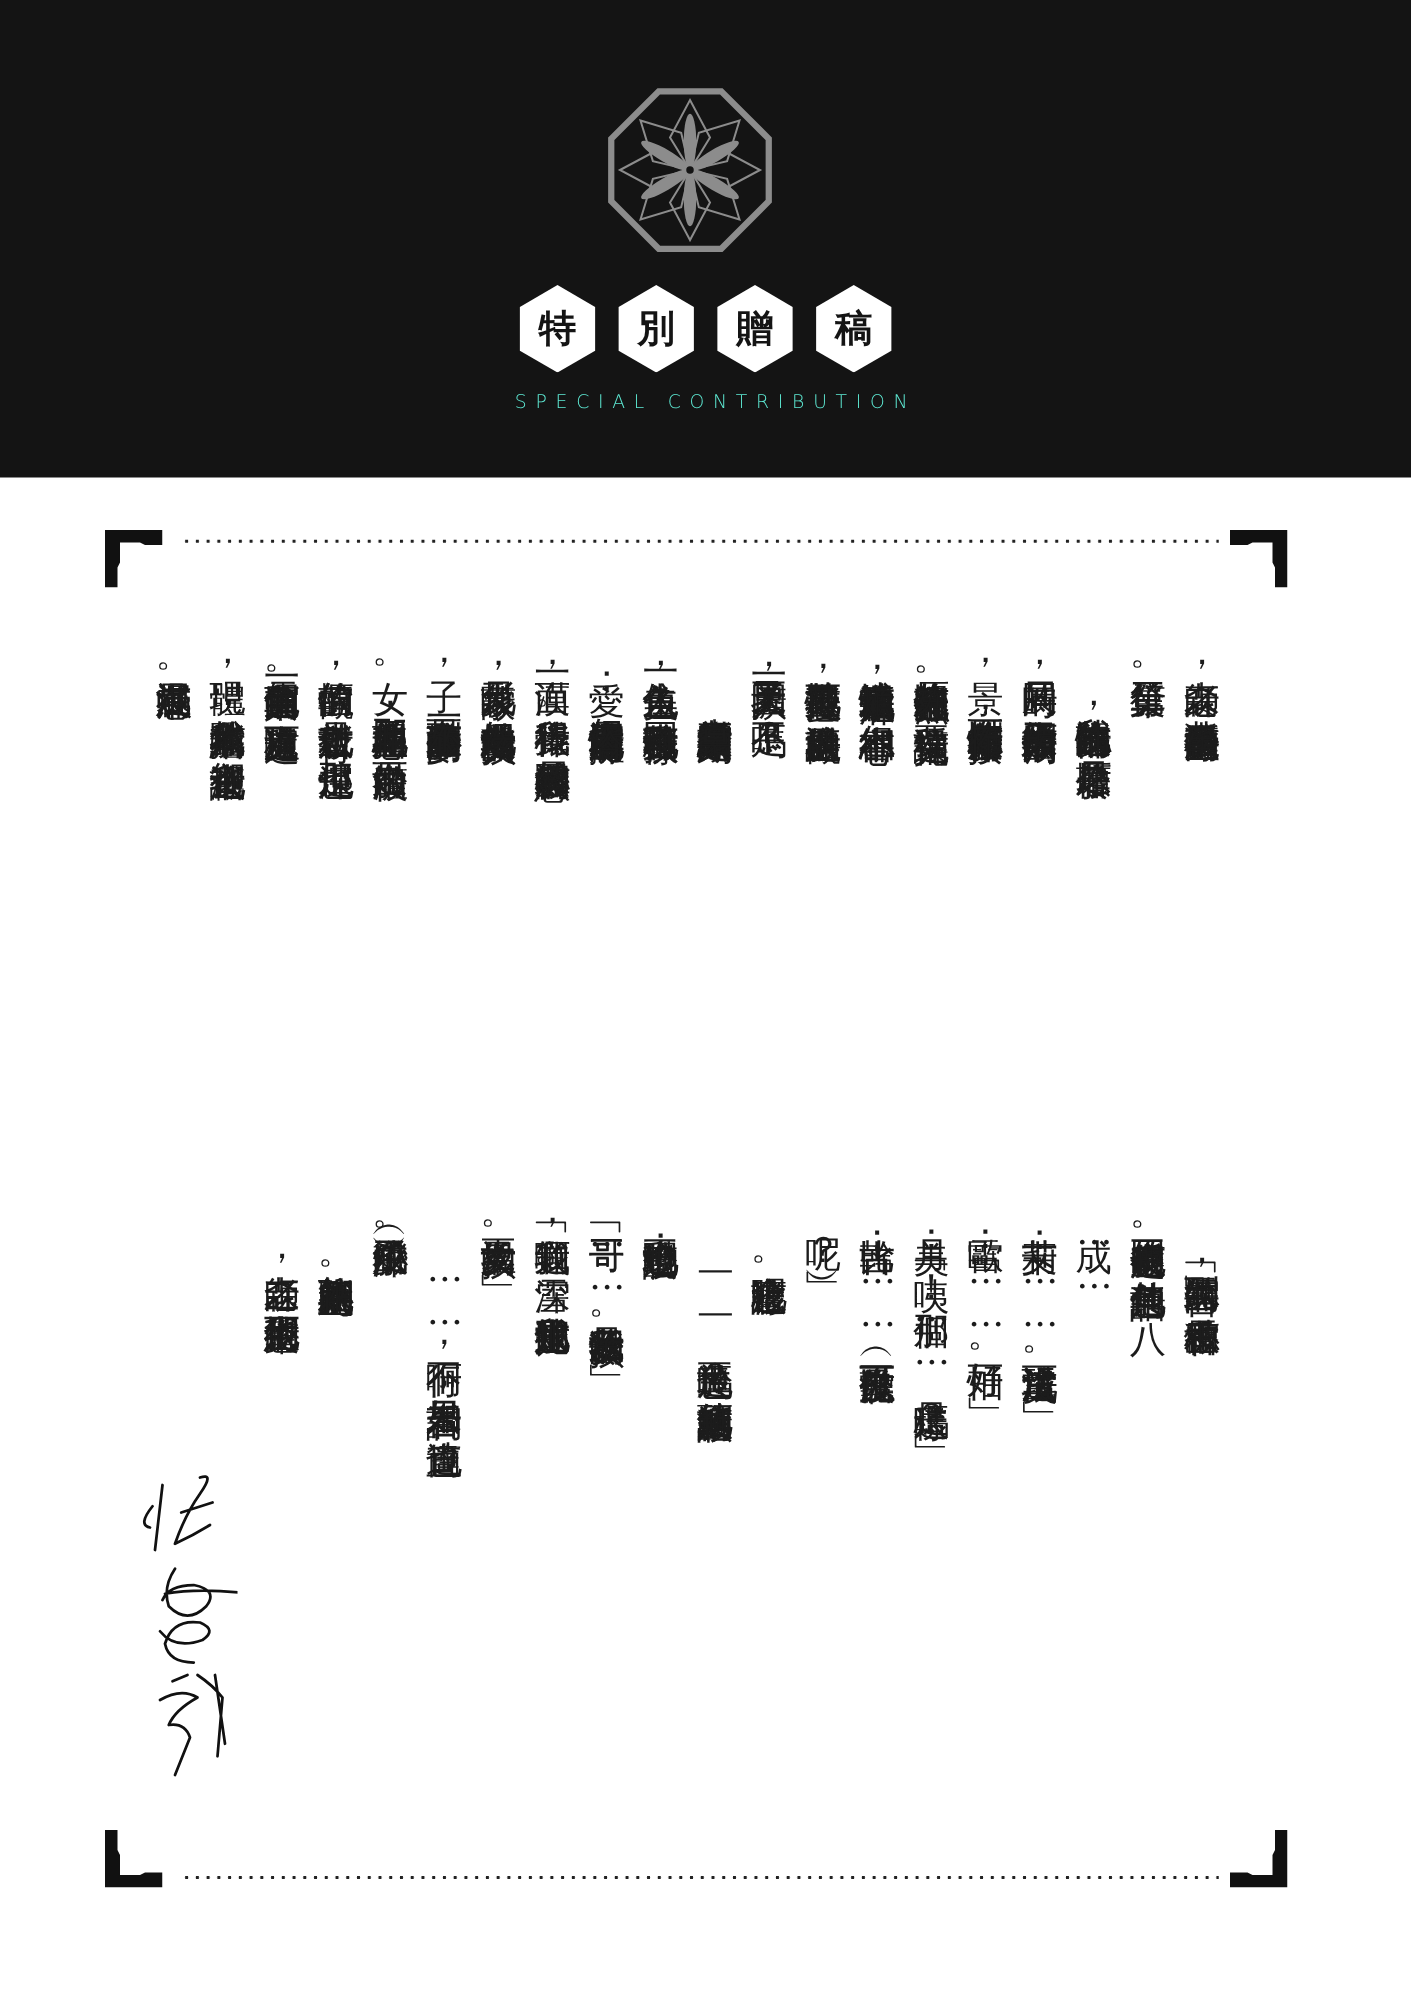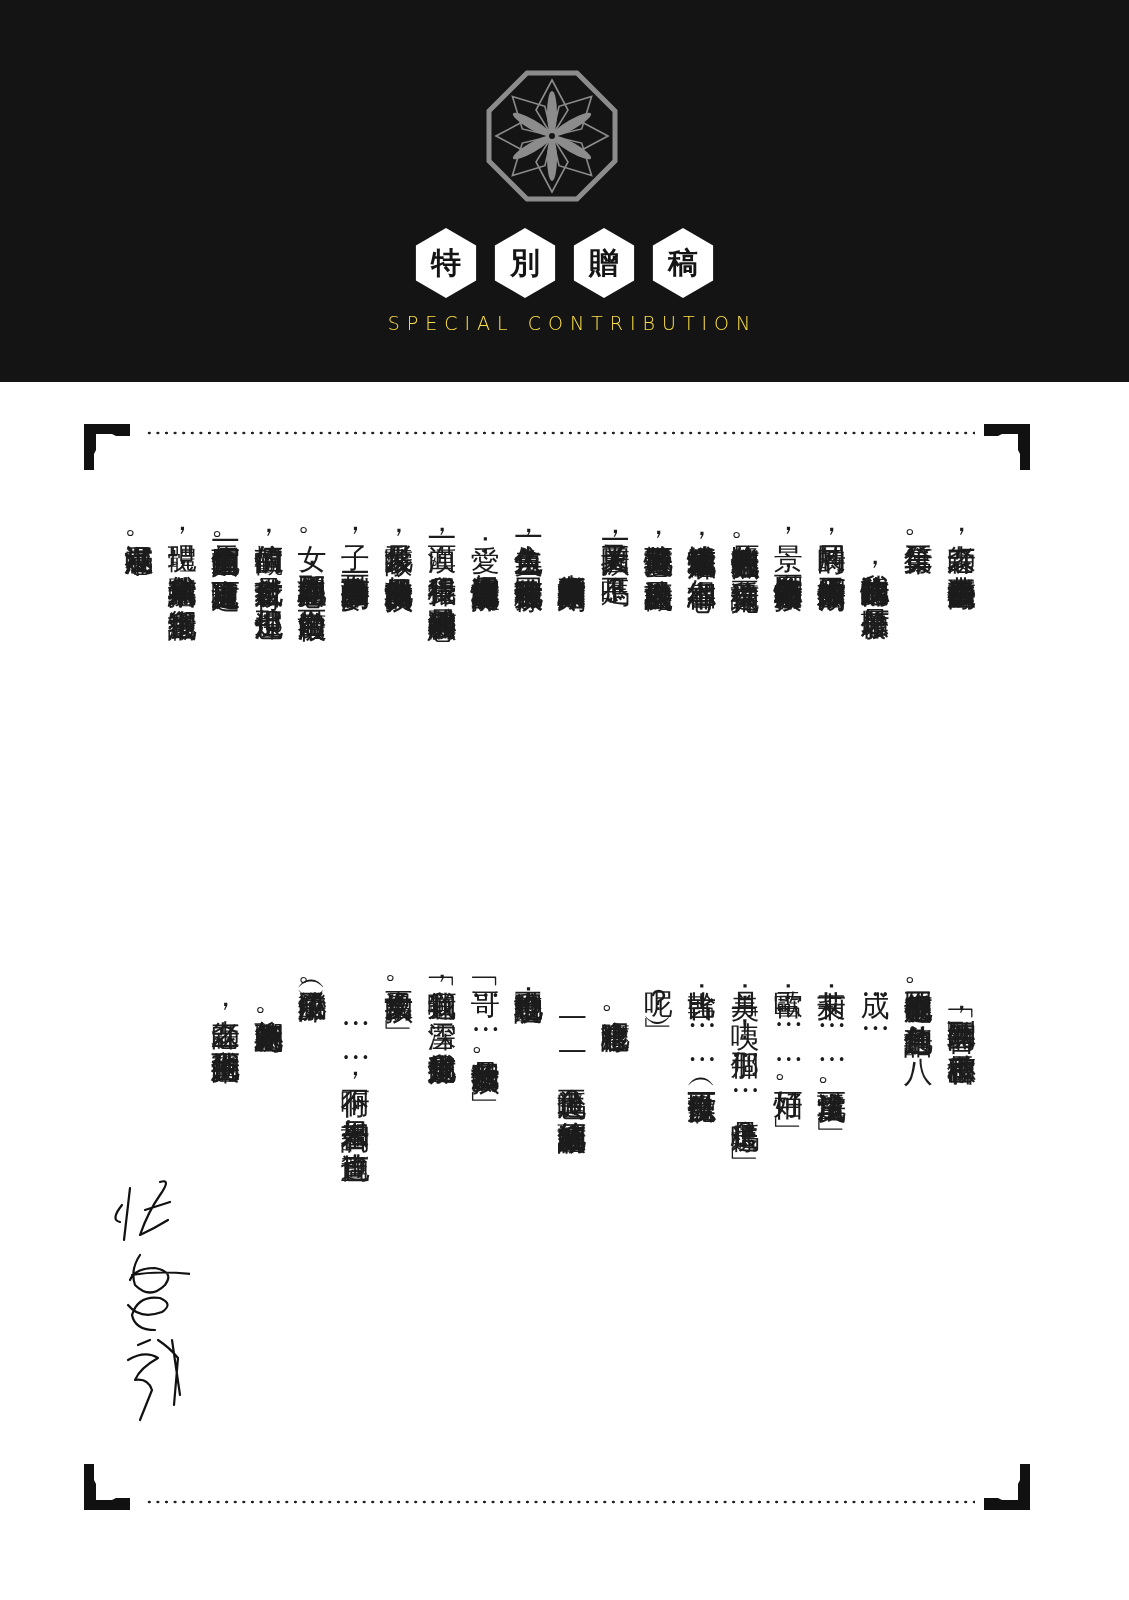--- a/index.html
+++ b/index.html
@@ -15,22 +15,22 @@
     position: absolute; top: 228px; left: 0; width: 1129px; display: flex; justify-content: center; gap: 9px;
   }
   .hex {
     width: 70px; height: 70px; background: #ffffff;
     clip-path: polygon(50% 0%, 93% 25%, 93% 75%, 50% 100%, 7% 75%, 7% 25%);
     display: flex; align-items: center; justify-content: center;
     font-family: "DejaVu Sans", sans-serif; font-size: 30px; font-weight: bold; color: #141414;
   }
   .subtitle {
     position: absolute; top: 312px; left: 0; width: 1129px; text-align: center;
-    font-family: "DejaVu Sans", "Liberation Sans", sans-serif; font-size: 19px; letter-spacing: 7px;
-    color: #fde047; font-weight: 300; padding-left: 16px; box-sizing: border-box;
+    font-family: "DejaVu Sans", "Liberation Sans", sans-serif; font-size: 15px; letter-spacing: 7px;
+    color: #5eead4; font-weight: 300; padding-left: 16px; box-sizing: border-box;
   }
   
   .corner { position: absolute; width: 46px; height: 46px; }
   .dotline {
     position: absolute; left: 145px; width: 830px; height: 4px;
     background-image: radial-gradient(circle, #222 1.3px, transparent 1.6px);
     background-size: 8.6px 4px; background-repeat: repeat-x;
   }
   .block {
     position: absolute; writing-mode: vertical-rl; text-orientation: upright;

